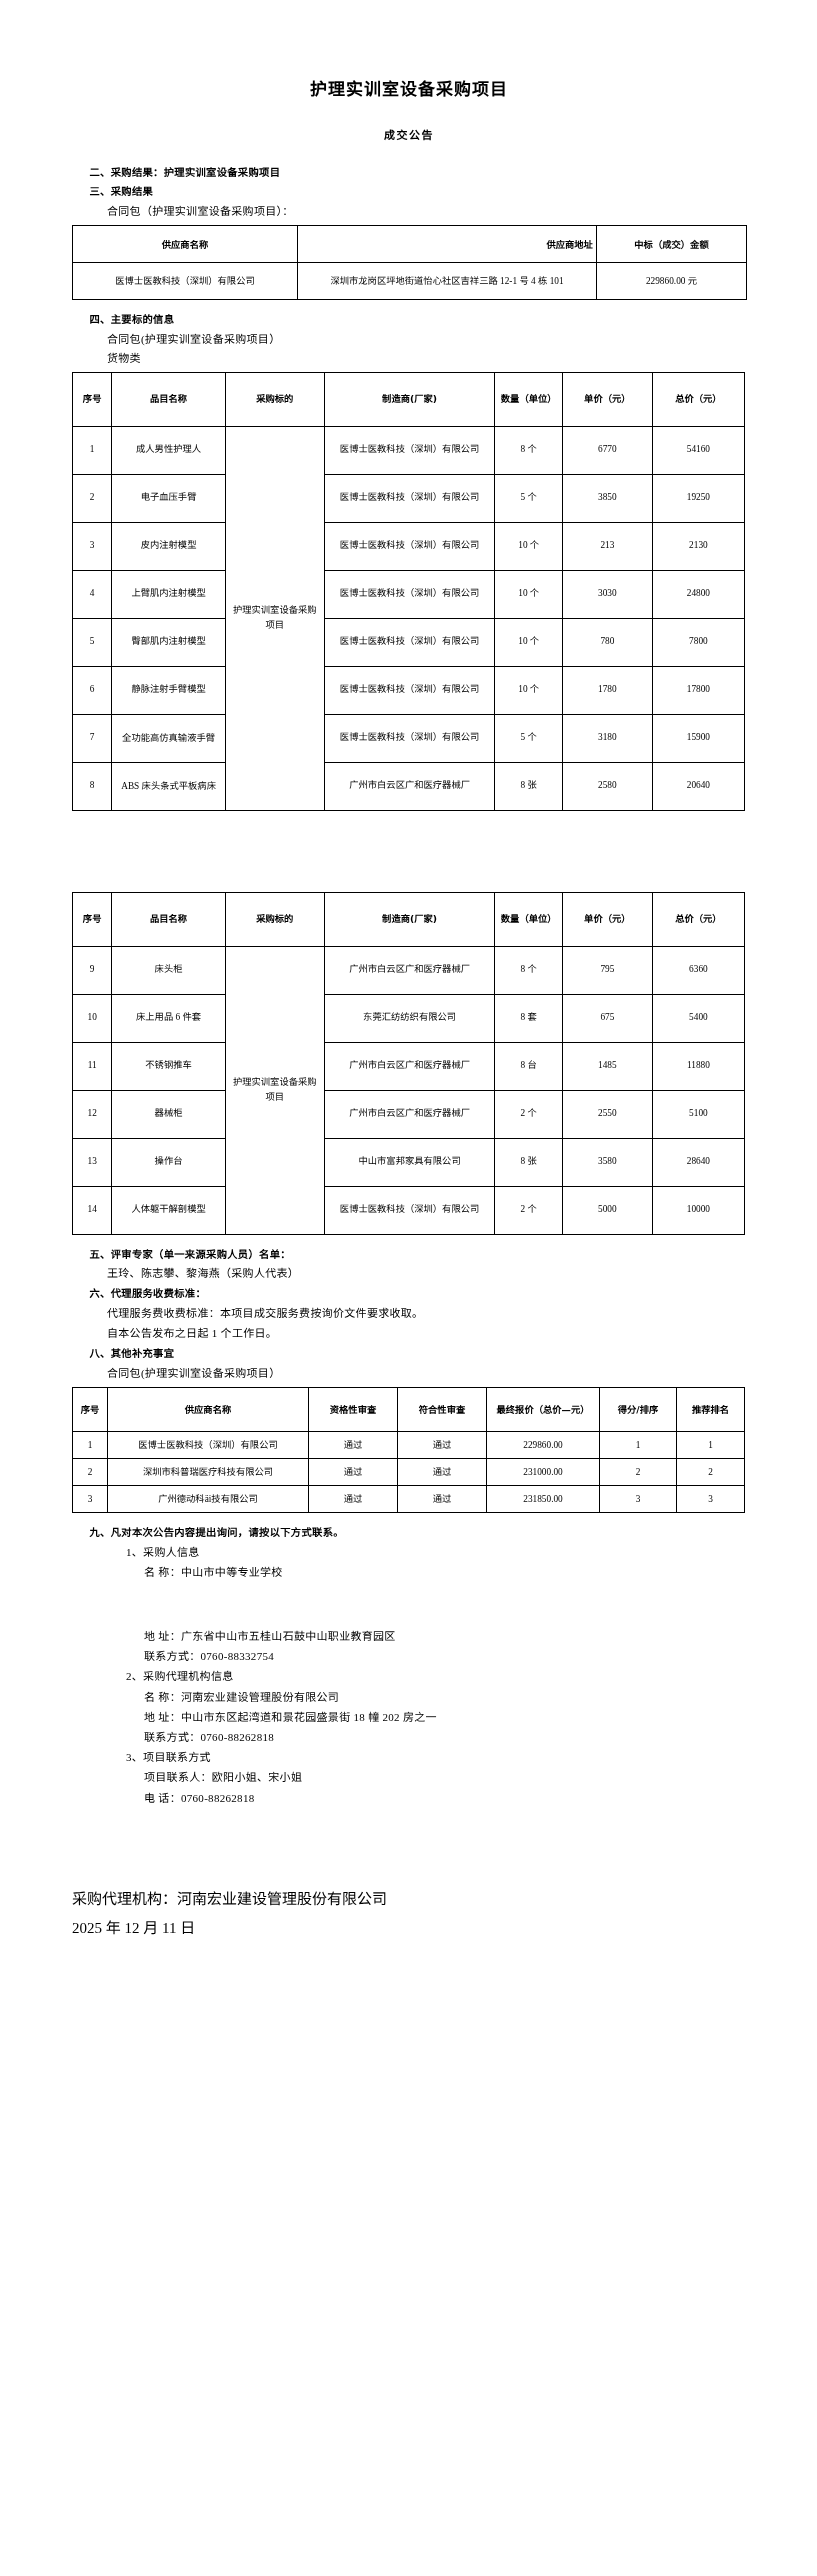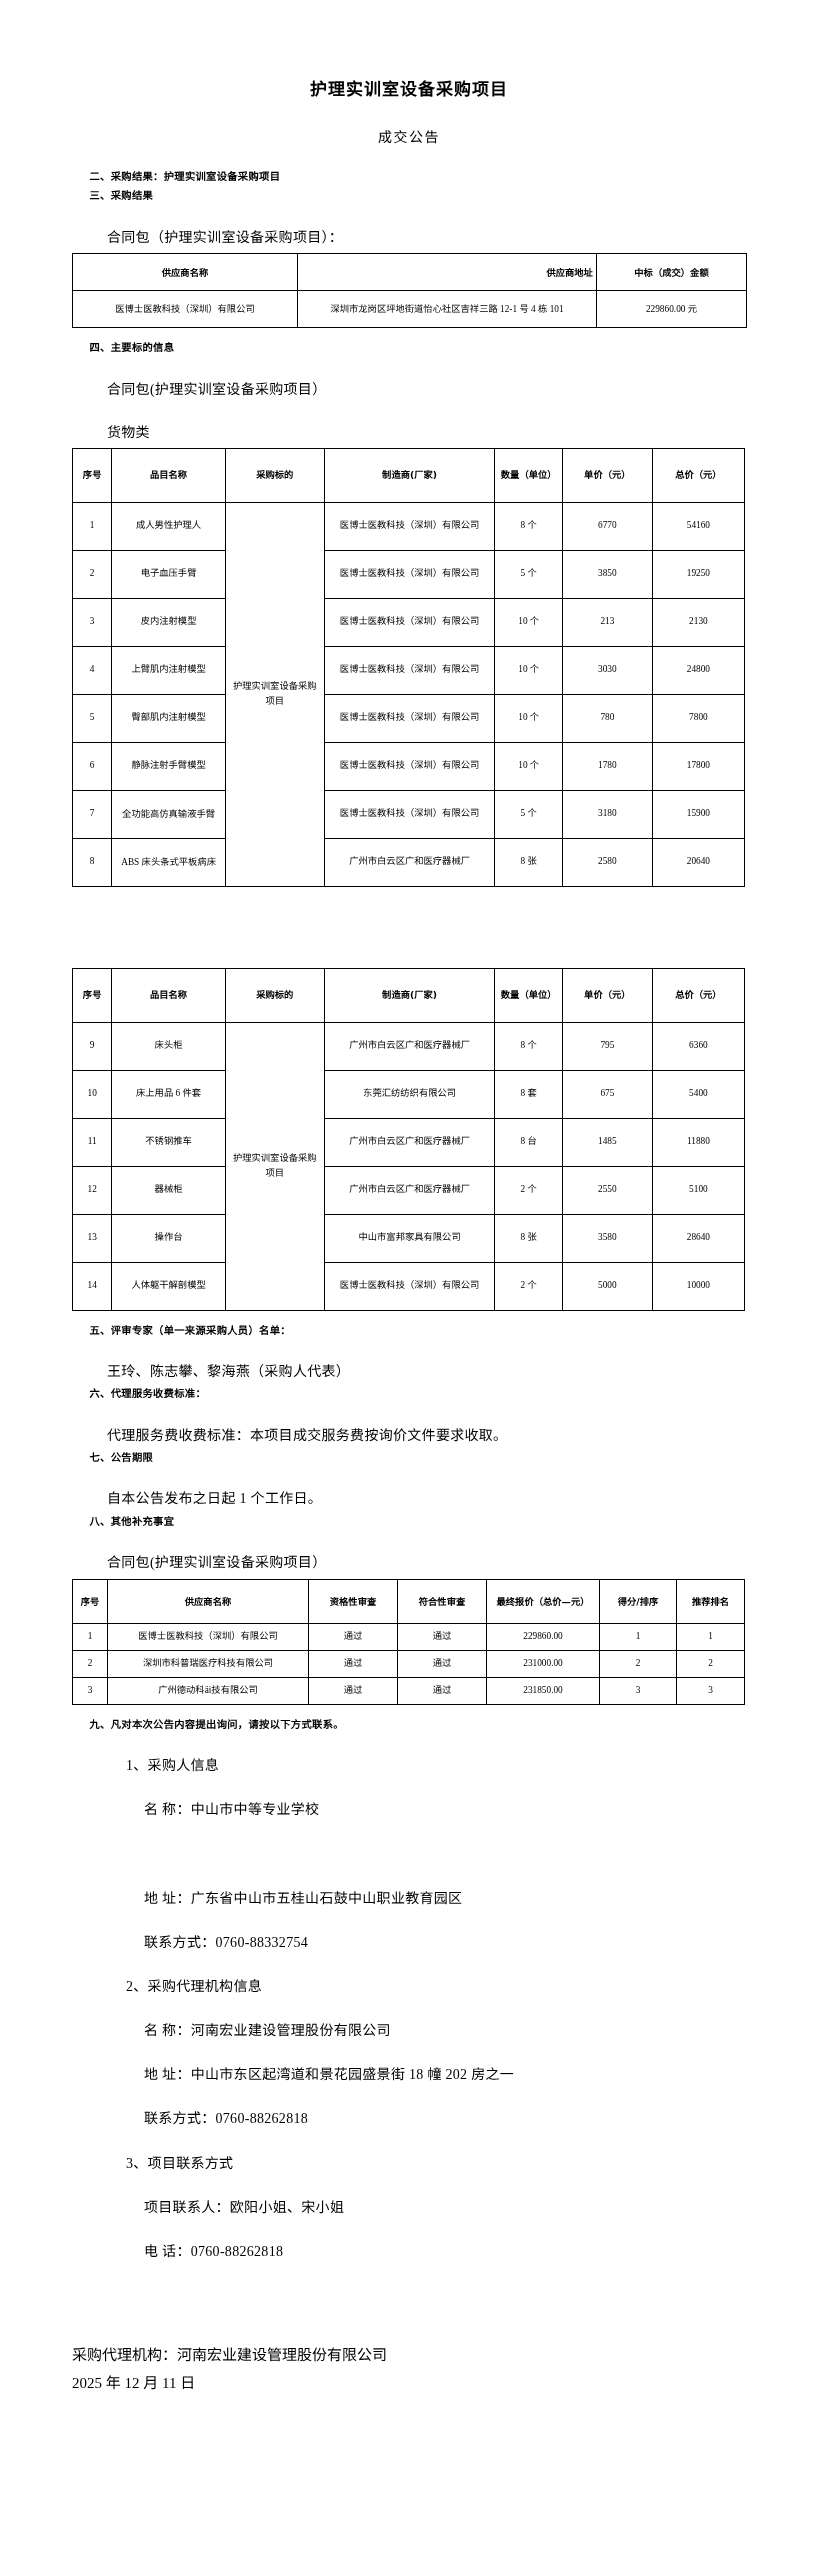--- a/index.html
+++ b/index.html
@@ -30,42 +30,41 @@
     font-family: "DejaVu Sans", "Liberation Sans", sans-serif;
     font-weight: bold;
     font-size: 17px;
     letter-spacing: 1px;
     padding-top: 77px;
     line-height: 1.5;
   }
   .doc-subtitle {
     text-align: center;
     font-family: "Liberation Serif", serif;
-    font-weight: normal;
-    font-size: 14px;
+    font-weight: bold;
+    font-size: 11px;
     letter-spacing: 1.5px;
     margin-top: 23px;
   }
 
   
   .sec-head {
     font-family: "DejaVu Sans", "Liberation Sans", sans-serif;
     font-weight: bold;
     font-size: 10.3px;
     line-height: 1.0;
     margin: 0;
     padding: 4.6px 0 4.6px 17.5px;
     letter-spacing: 0.3px;
   }
   .body-line {
-    font-size: 14px;
+    font-size: 11px;
     line-height: 1.0;
     padding: 4.6px 0 4.6px 35px;
     letter-spacing: 0.3px;
-    margin-top: 21px;
   }
   .body-line.indent2 { padding-left: 54px; }
   .body-line.indent3 { padding-left: 72px; }
   .body-line.tight { padding-top: 3.6px; padding-bottom: 3.6px; }
   .spacer-sm { height: 9.3px; }
   .spacer-md { height: 20.6px; }
   .spacer-lg { height: 44px; }
   .spacer-xl { height: 77px; }
 
   
@@ -341,21 +340,20 @@
     </table>
 
     <div class="spacer-sm"></div>
 
     <div class="sec-head">五、评审专家（单一来源采购人员）名单：</div>
     <div class="body-line">王玲、陈志攀、黎海燕（采购人代表）</div>
 
     <div class="sec-head">六、代理服务收费标准：</div>
     <div class="body-line">代理服务费收费标准：本项目成交服务费按询价文件要求收取。</div>
 
-    <div class="sec-head">七、公告期限</div>
     <div class="body-line">自本公告发布之日起 1 个工作日。</div>
 
     <div class="sec-head">八、其他补充事宜</div>
     <div class="body-line">合同包(护理实训室设备采购项目）</div>
 
     <table class="doc t-eval">
       <colgroup>
         <col class="e0">
           <col class="e1">
           <col class="e2">

